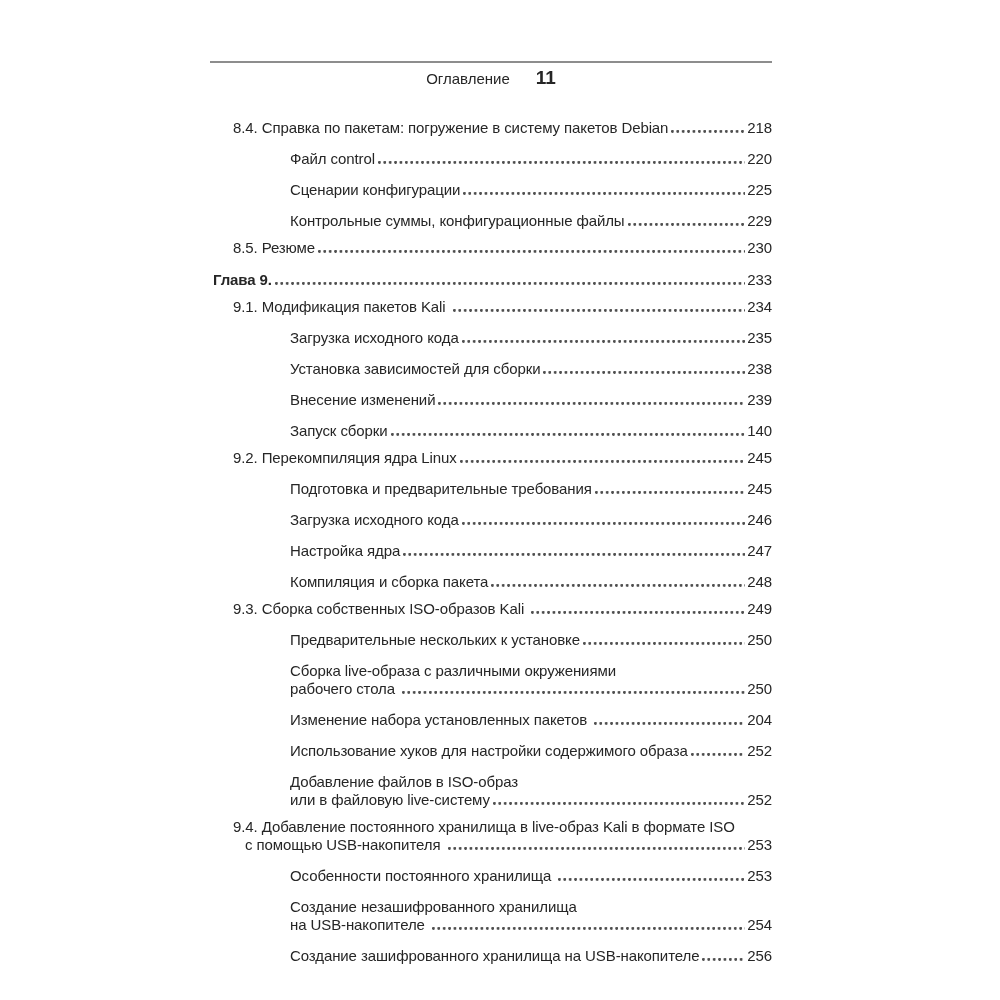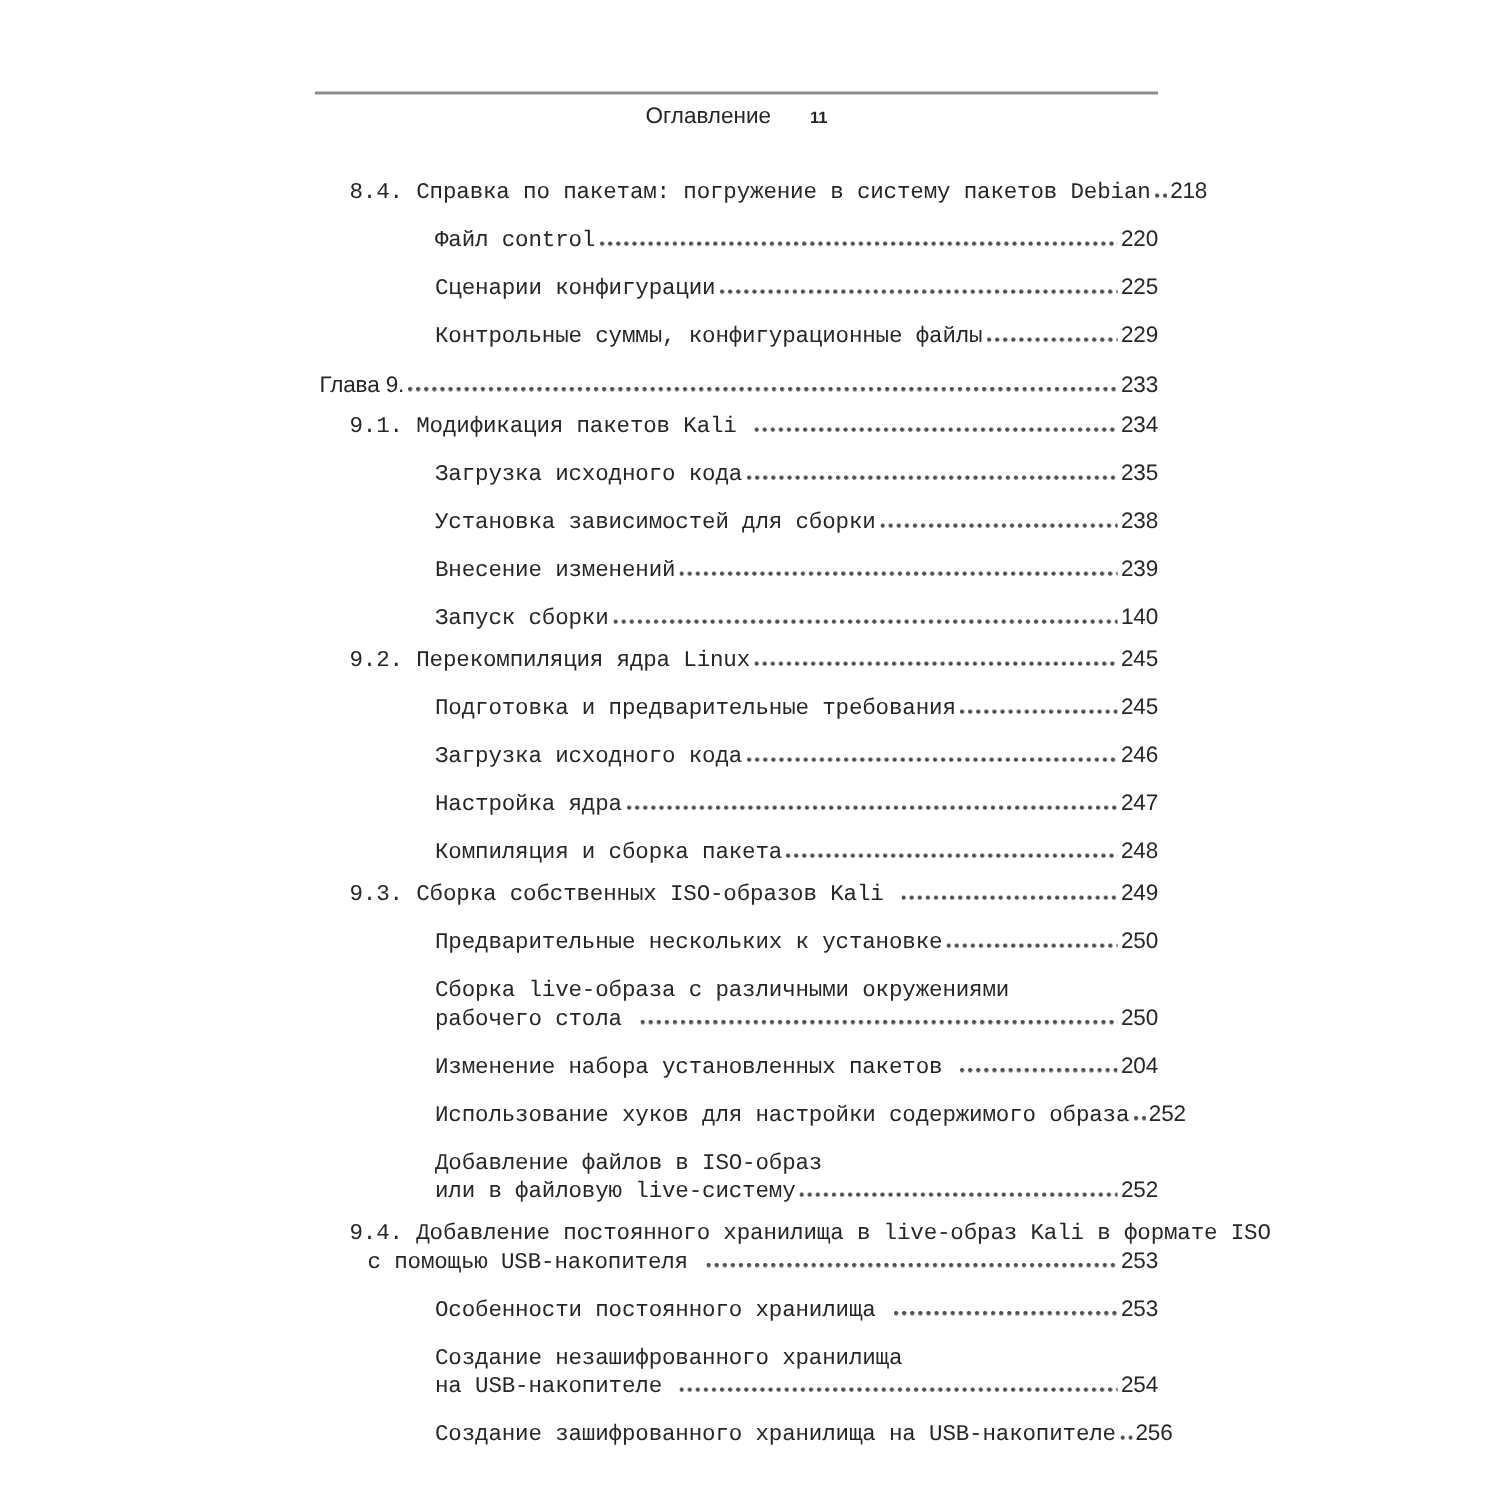--- a/index.html
+++ b/index.html
@@ -26,42 +26,42 @@
   .header-row {
     display: flex;
     justify-content: center;
     align-items: baseline;
     margin-top: 6px;
     font-size: 15px;
     line-height: 18px;
   }
   .header-num {
     font-weight: bold;
-    font-size: 11px;
+    font-size: 19px;
     margin-left: 26px;
   }
   .toc {
     margin-top: 31px;
     font-size: 15px;
     letter-spacing: -0.1px;
   }
   .entry { margin-bottom: 9px; }
   .entry.chapter { padding-left: 3px; }
   .entry.section { padding-left: 23px; }
   .entry.sub     { padding-left: 80px; margin-top: 13px; }
   .entry.gap     { margin-top: 14px; }
   .wrap-line { line-height: 18px; white-space: pre; }
   .dot-line {
     display: flex;
     align-items: baseline;
     line-height: 18px;
   }
   .entry.section.wrapped .dot-line { padding-left: 12px; }
-  .bold { font-weight: normal; }
-  .t  { white-space: pre; font-family: Liberation Mono, monospace; }
+  .bold { font-weight: bold; }
+  .t  { white-space: pre; }
   .pg { white-space: pre; }
   .leader {
     flex: 1 1 auto;
     min-width: 8px;
     height: 3px;
     margin: 0 2px 0 3px;
     background-image: radial-gradient(circle at 1.4px 1.4px, #4e4e4e 1.15px, transparent 1.7px);
     background-size: 5.4px 3px;
     background-repeat: repeat-x;
     background-position: left bottom;
@@ -102,20 +102,28 @@
     </div>
   </div>
       <div class="entry sub">
 
     <div class="dot-line">
       <span class="t">Контрольные суммы, конфигурационные файлы</span>
       <span class="leader"></span>
       <span class="pg">229</span>
     </div>
   </div>
+      <div class="entry section">
+
+    <div class="dot-line">
+      <span class="t">8.5. Резюме</span>
+      <span class="leader"></span>
+      <span class="pg">230</span>
+    </div>
+  </div>
       <div class="entry chapter gap">
 
     <div class="dot-line">
       <span class="bold">Глава 9.</span>
       <span class="leader"></span>
       <span class="pg">233</span>
     </div>
   </div>
       <div class="entry section">
 

